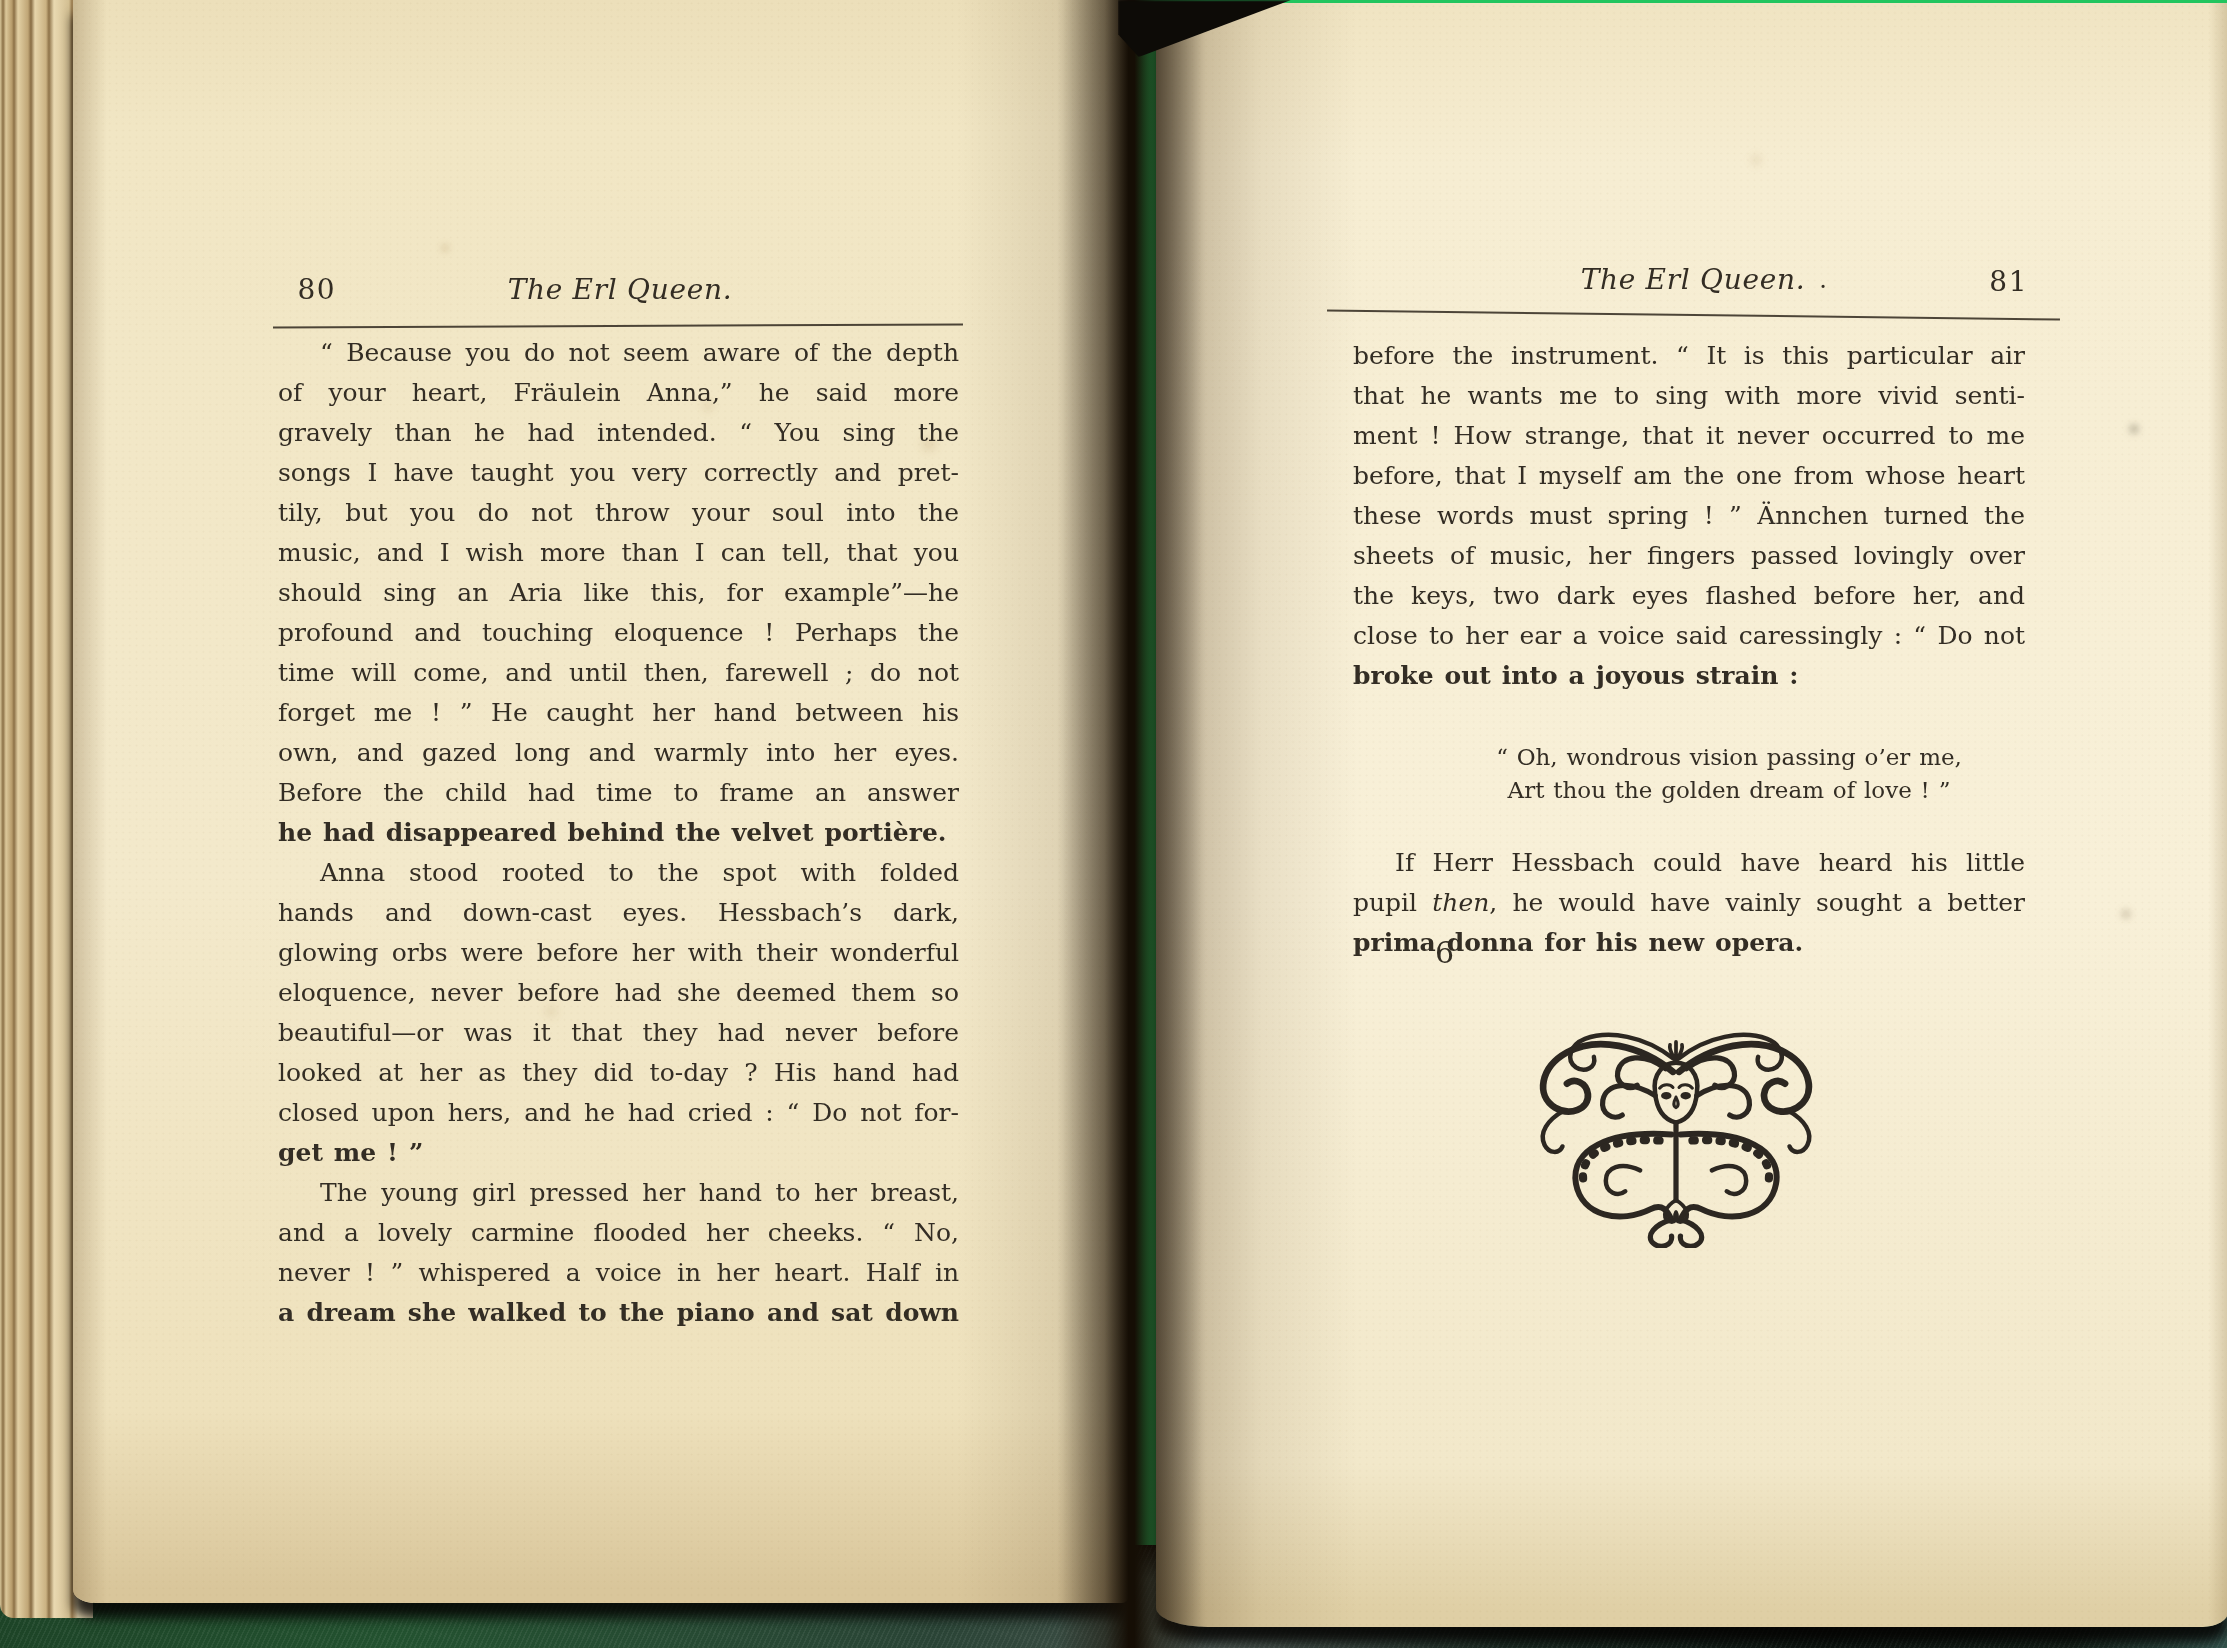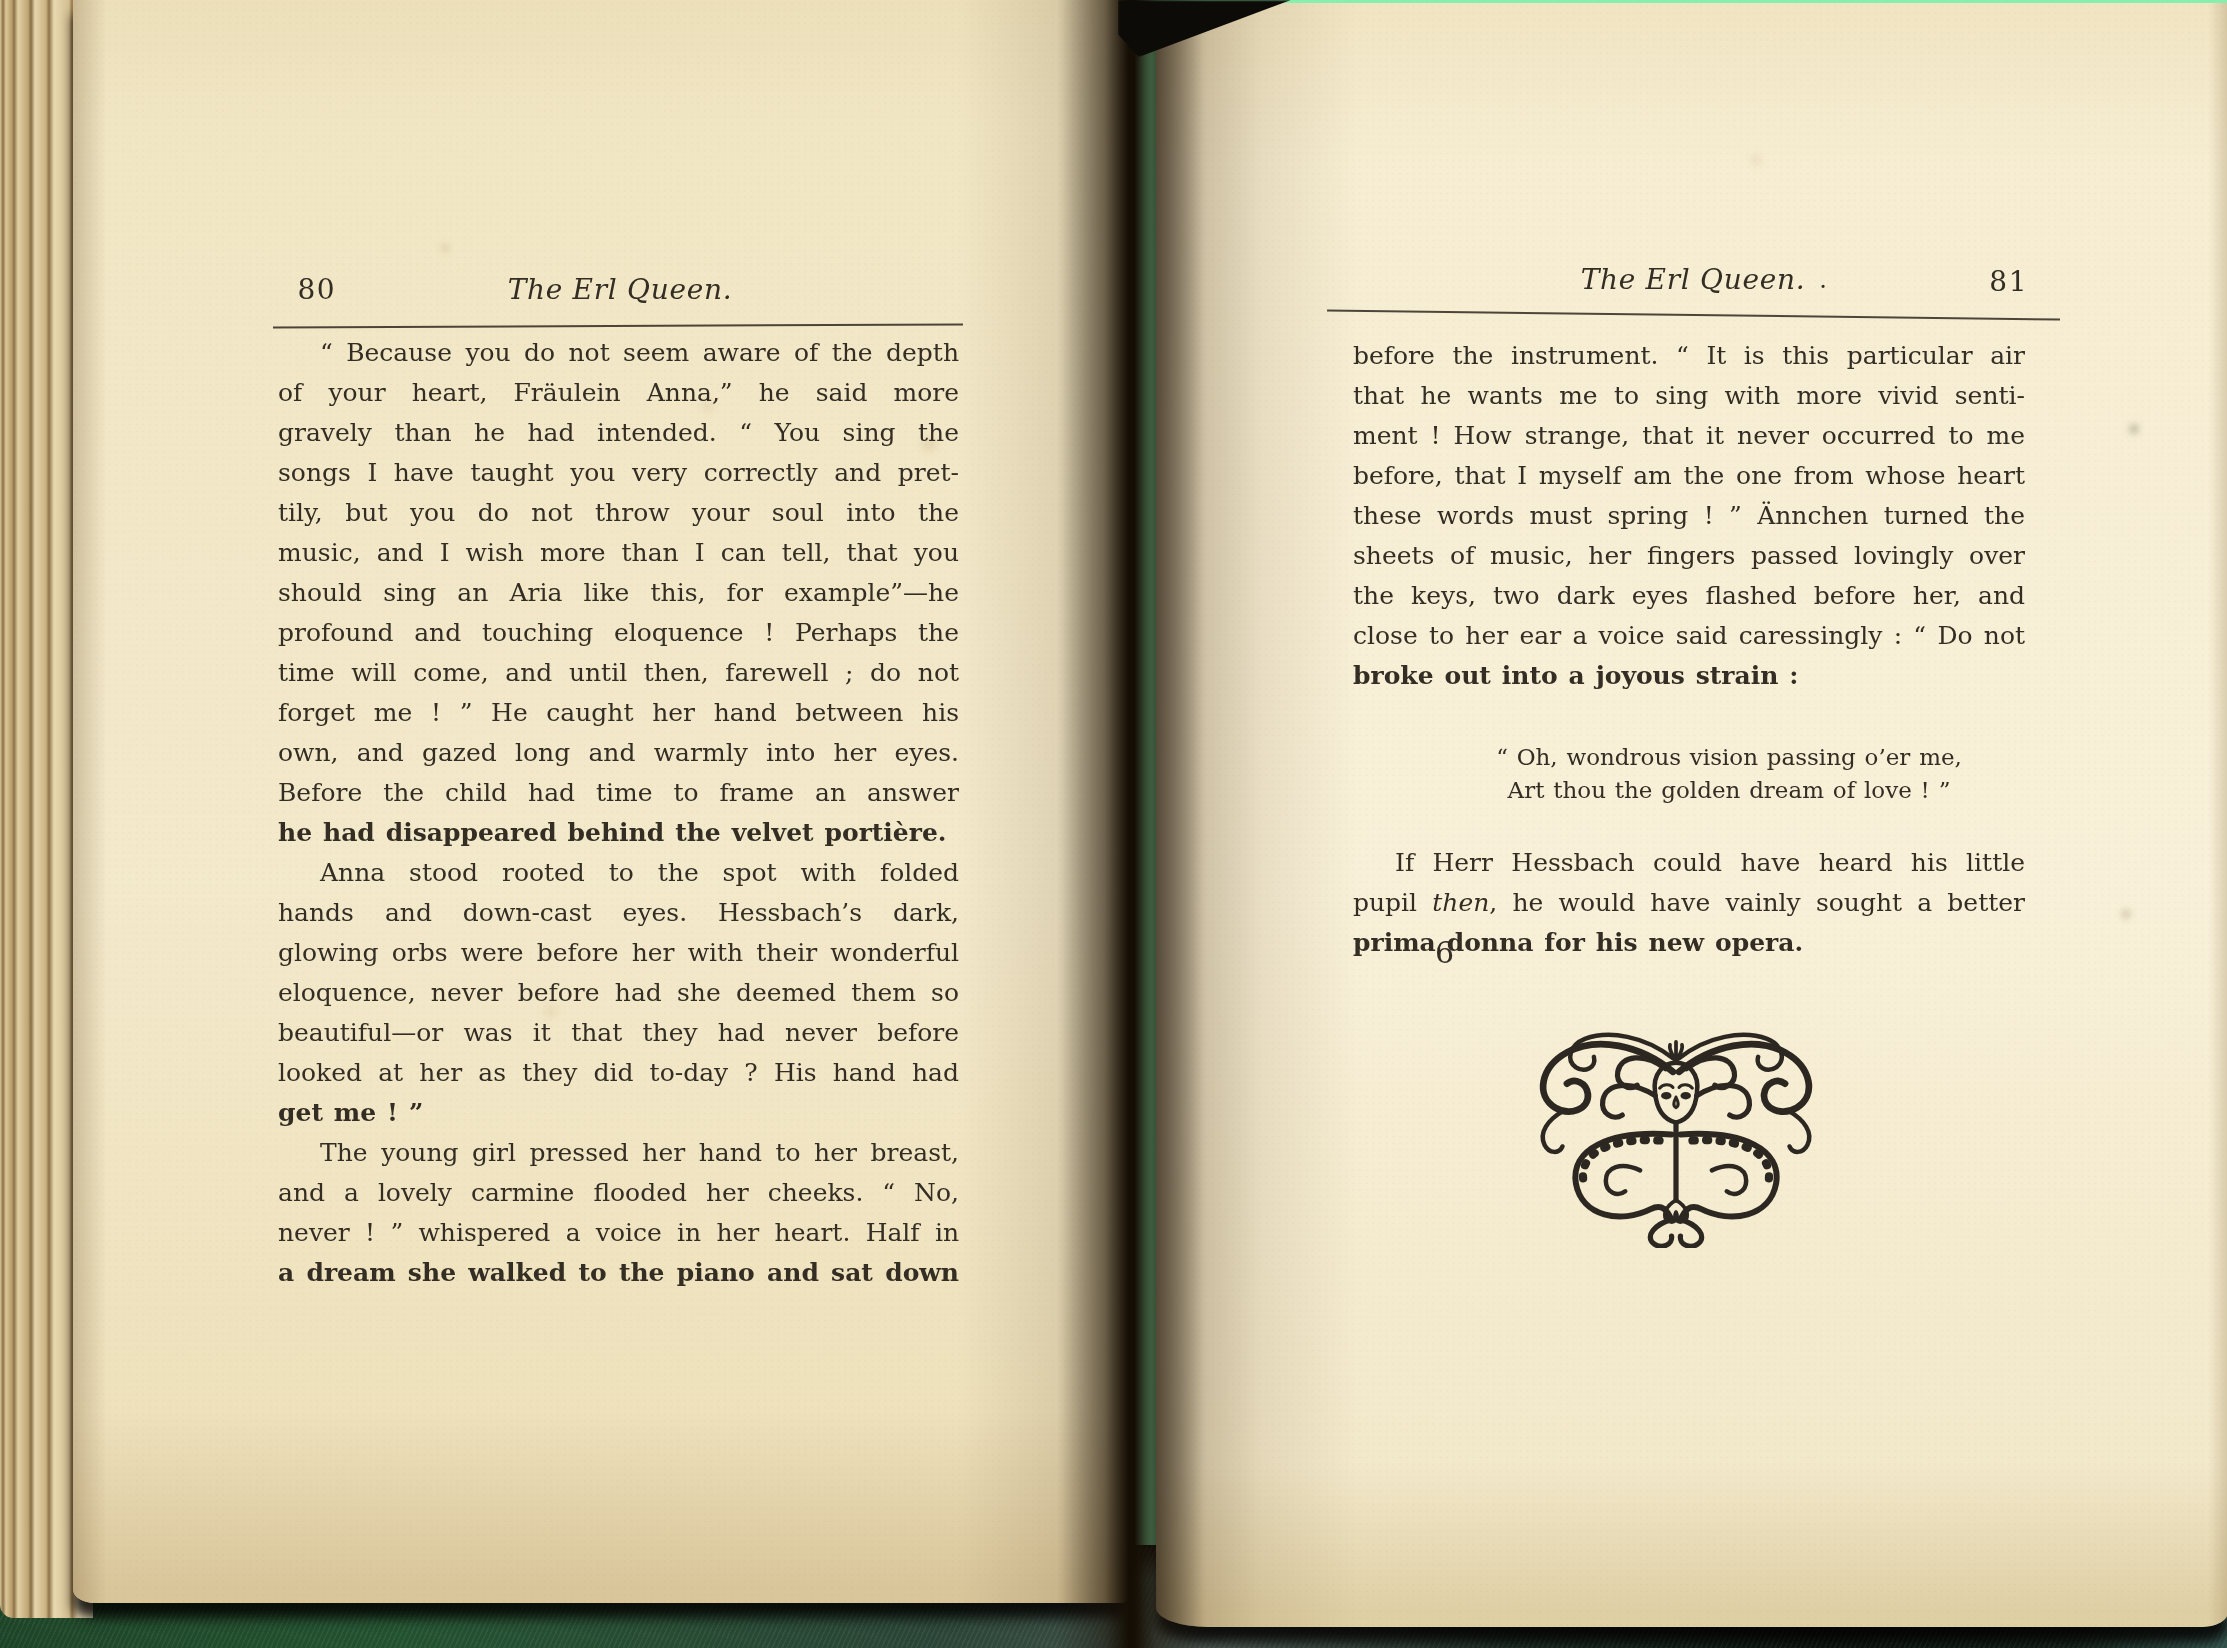--- a/index.html
+++ b/index.html
@@ -1,18 +1,18 @@
 <!DOCTYPE html>
 <html style="font-size:12px"><head>
 <meta charset="utf-8">
 <style>
   html,body{margin:0;padding:0;background:#0b0a07;}
   .stage{
     position:relative;width:2227px;height:1648px;overflow:hidden;
-    background:#86efac;
+    background:#22c55e;
     font-family:"DejaVu Serif","Liberation Serif",serif;
     color:#332d24;
   }
   
   .board{
     position:absolute;left:0;top:1545px;width:2227px;height:103px;
     background:linear-gradient(90deg,
       #1d4427 0%,#235230 18%,#2a4436 42%,#47524d 55%,
       #1a2a22 68%,#0c1410 82%,#142019 93%,#33544d 100%);
   }
@@ -153,20 +153,21 @@
         <div class="tline">Before the child had time to frame an answer</div>
         <div class="tline last">he had disappeared behind the velvet portière.</div>
       </div>
     <div>
         <div class="tline indent">Anna stood rooted to the spot with folded</div>
         <div class="tline">hands and down-cast eyes.  Hessbach’s dark,</div>
         <div class="tline">glowing orbs were before her with their wonderful</div>
         <div class="tline">eloquence, never before had she deemed them so</div>
         <div class="tline">beautiful—or was it that they had never before</div>
         <div class="tline">looked at her as they did to-day ?   His hand had</div>
+        <div class="tline">closed upon hers, and he had cried : “ Do not for-</div>
         <div class="tline last">get me ! ”</div>
       </div>
     <div>
         <div class="tline indent">The young girl pressed her hand to her breast,</div>
         <div class="tline">and a lovely carmine flooded her cheeks.  “ No,</div>
         <div class="tline">never ! ” whispered a voice in her heart.  Half in</div>
         <div class="tline last j">a dream she walked to the piano and sat down</div>
       </div>
   </div>
 

